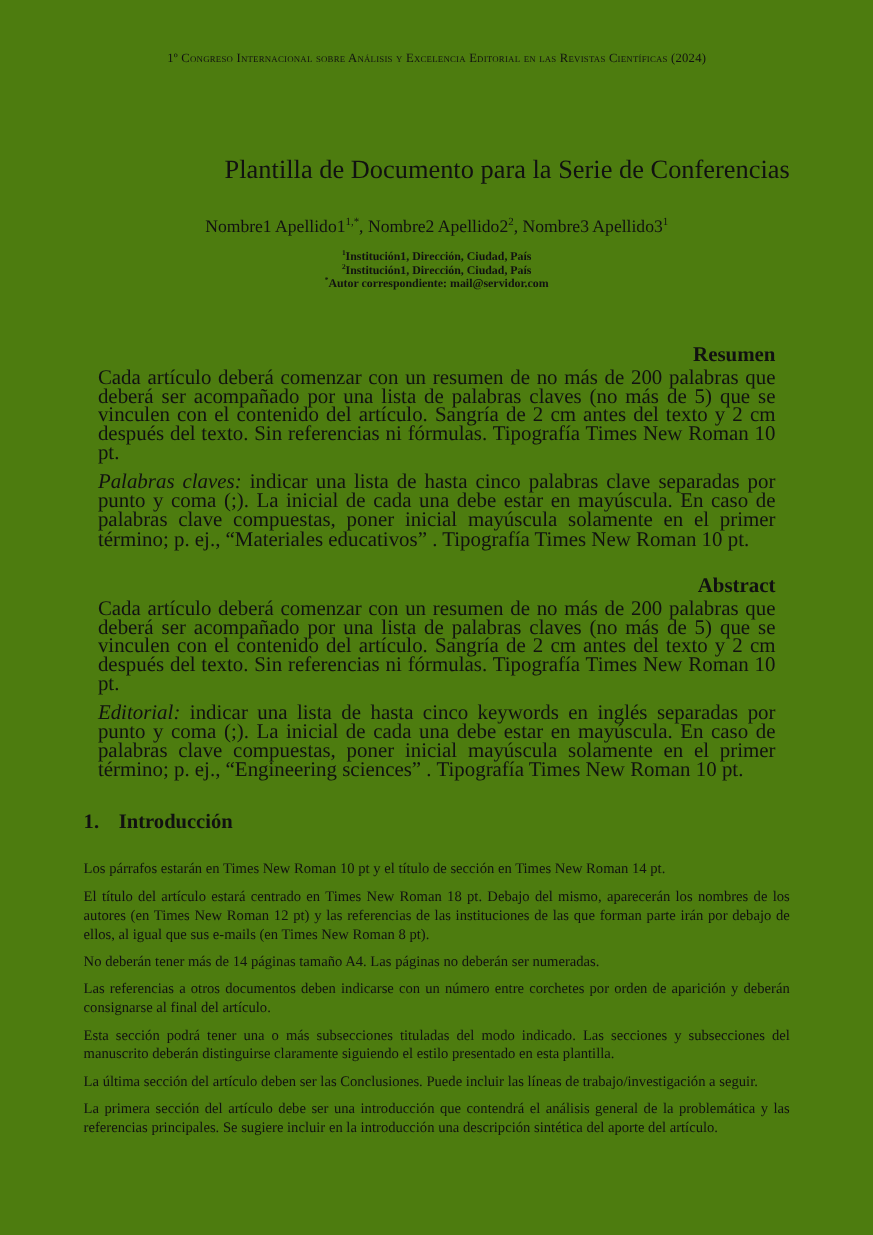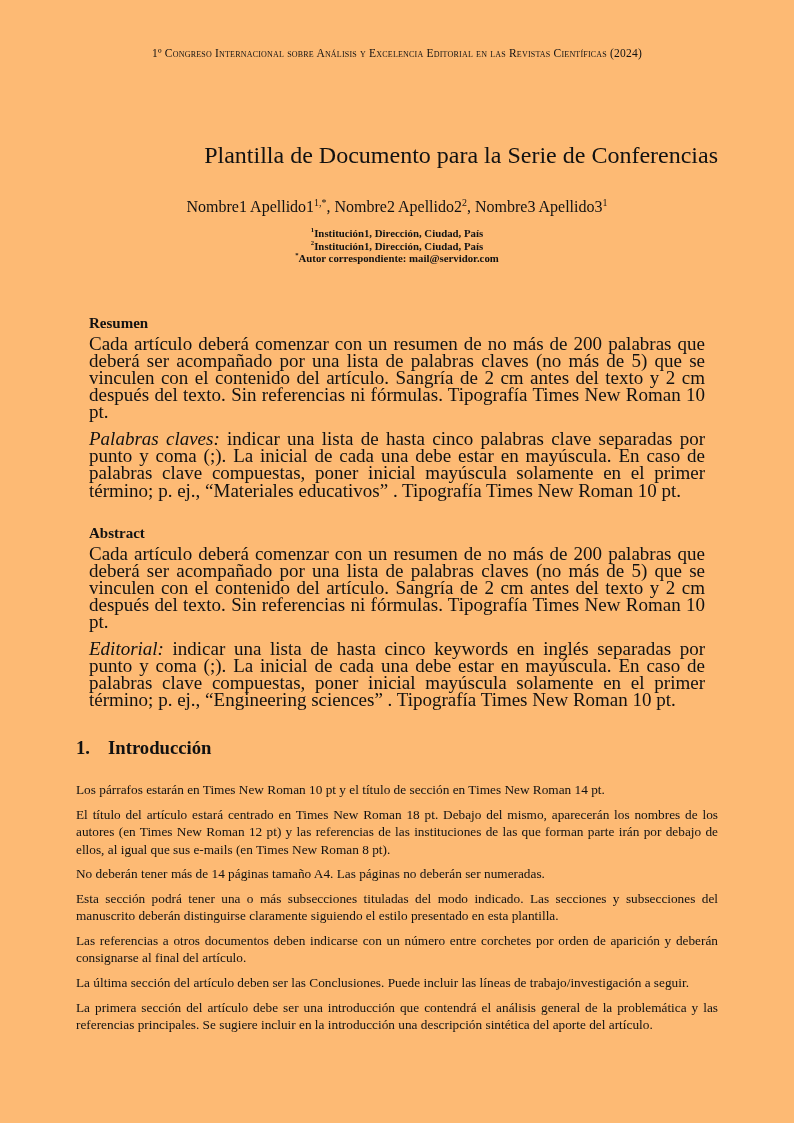--- a/index.html
+++ b/index.html
@@ -5,21 +5,21 @@
   html, body {
     margin: 0;
     padding: 0;
     background: #ffffff;
   }
   .page {
     position: relative;
     width: 794px;
     height: 1123px;
     margin: 0 auto;
-    background: #fdba74;
+    background: #4d7c0f;
     color: #111111;
     font-family: "Liberation Serif", "DejaVu Serif", serif;
     overflow: hidden;
     box-sizing: border-box;
     padding: 46px 76px 0 76px;
   }
   .conf-header {
     text-align: center;
     font-variant: small-caps;
     font-size: 11.5px;
@@ -49,23 +49,23 @@
     text-align: center;
     font-size: 10.8px;
     font-weight: bold;
     line-height: 12.6px;
   }
   .abstract-block {
     padding: 0 13px;
   }
   .abs-heading {
     margin-top: 50px;
-    text-align: left;
+    text-align: right;
     font-weight: bold;
-    font-size: 15px;
+    font-size: 19px;
     line-height: 16px;
   }
   .abs-heading.en {
     margin-top: 26px;
   }
   .abs-text {
     margin: 4px 0 0 0;
     font-size: 19px;
     line-height: 17.1px;
     text-align: justify;
@@ -128,19 +128,19 @@
     <p class="abs-text">Cada artículo deberá comenzar con un resumen de no más de 200 palabras que deberá ser acompañado por una lista de palabras claves (no más de 5) que se vinculen con el contenido del artículo. Sangría de 2 cm antes del texto y 2 cm después del texto. Sin referencias ni fórmulas. Tipografía Times New Roman 10 pt.</p>
     <p class="abs-text kw"><span class="lead">Editorial:</span><span> indicar una lista de hasta cinco keywords en inglés separadas por punto y coma (;). La inicial de cada una debe estar en mayúscula. En caso de palabras clave compuestas, poner inicial mayúscula solamente en el primer término; p. ej., “Engineering sciences” . Tipografía Times New Roman 10 pt.</span></p>
   </section>
 
   <h2 class="section-heading"><span class="sec-num">1.</span><span>Introducción</span></h2>
 
   <div class="body-copy">
     <p>Los párrafos estarán en Times New Roman 10 pt y el título de sección en Times New Roman 14 pt.</p>
     <p>El título del artículo estará centrado en Times New Roman 18 pt. Debajo del mismo, aparecerán los nombres de los autores (en Times New Roman 12 pt) y las referencias de las instituciones de las que forman parte irán por debajo de ellos, al igual que sus e-mails (en Times New Roman 8 pt).</p>
     <p>No deberán tener más de 14 páginas tamaño A4. Las páginas no deberán ser numeradas.</p>
+    <p>Las referencias a otros documentos deben indicarse con un número entre corchetes por orden de aparición y deberán consignarse al final del artículo.</p>
     <p>Esta sección podrá tener una o más subsecciones tituladas del modo indicado. Las secciones y subsecciones del manuscrito deberán distinguirse claramente siguiendo el estilo presentado en esta plantilla.</p>
-    <p>Las referencias a otros documentos deben indicarse con un número entre corchetes por orden de aparición y deberán consignarse al final del artículo.</p>
     <p>La última sección del artículo deben ser las Conclusiones. Puede incluir las líneas de trabajo/investigación a seguir.</p>
     <p>La primera sección del artículo debe ser una introducción que contendrá el análisis general de la problemática y las referencias principales. Se sugiere incluir en la introducción una descripción sintética del aporte del artículo.</p>
   </div>
 
 </div>
 
 </body></html>

